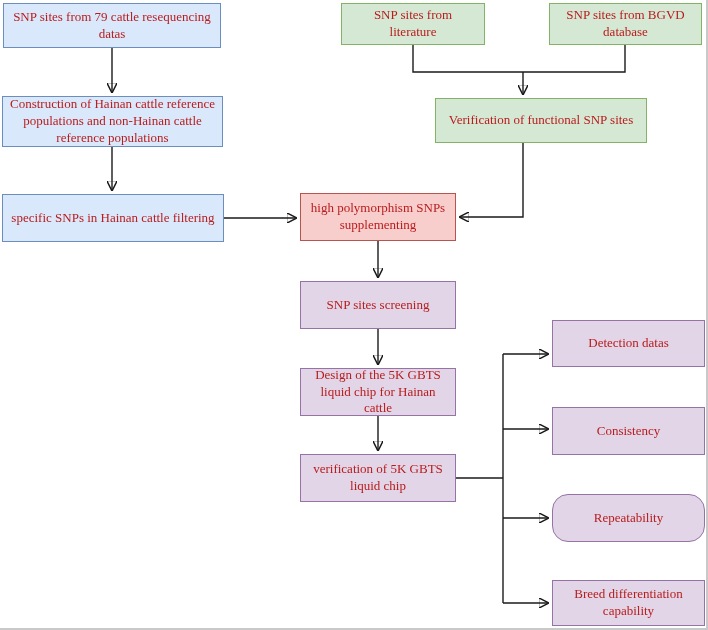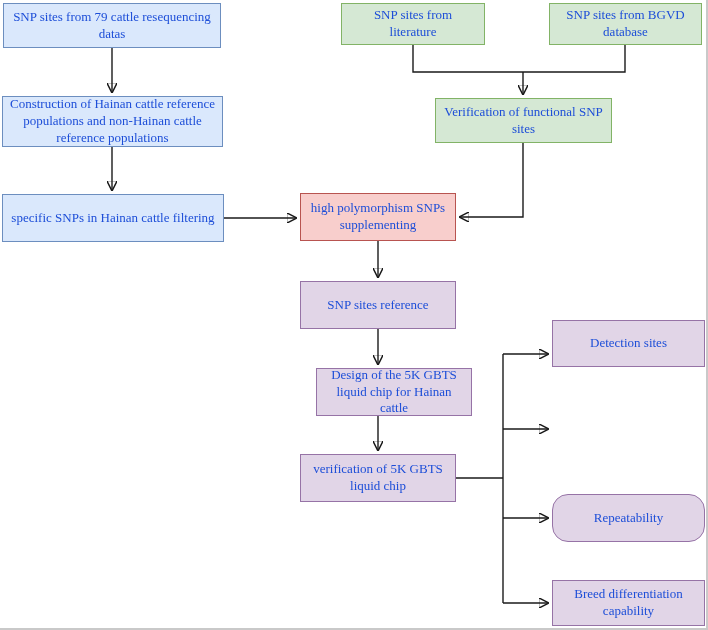--- a/index.html
+++ b/index.html
@@ -25,37 +25,37 @@
   }
   .node {
     position: absolute;
     box-sizing: border-box;
     display: flex;
     align-items: center;
     justify-content: center;
     text-align: center;
     font-size: 13px;
     line-height: 1.3;
-    color: #1d4ed8;
+    color: #b91c1c;
     padding: 2px 4px;
   }
   .node.blue   { background: #dae8fc; border: 1px solid #6c8ebf; }
   .node.green  { background: #d5e8d4; border: 1px solid #82b366; }
   .node.red    { background: #f8cecc; border: 1px solid #b85450; }
   .node.purple { background: #e1d5e7; border: 1px solid #9673a6; }
 
   .n-resequencing   { left: 3px;   top: 3px;   width: 218px; height: 45px; }
   .n-literature     { left: 341px; top: 3px;   width: 144px; height: 42px; padding: 2px 12px; text-align: center; }
   .n-bgvd           { left: 549px; top: 3px;   width: 153px; height: 42px; padding: 2px 4px; }
   .n-construction   { left: 2px;   top: 96px;  width: 221px; height: 51px; }
-  .n-verif-func     { left: 435px; top: 98px;  width: 177px; height: 45px; }
+  .n-verif-func     { left: 435px; top: 98px;  width: 212px; height: 45px; }
   .n-specific       { left: 2px;   top: 194px; width: 222px; height: 48px; }
   .n-highpoly       { left: 300px; top: 193px; width: 156px; height: 48px; }
   .n-screening      { left: 300px; top: 281px; width: 156px; height: 48px; }
-  .n-design         { left: 316px; top: 368px; width: 156px; height: 48px; }
+  .n-design         { left: 300px; top: 368px; width: 156px; height: 48px; }
   .n-verif-chip     { left: 300px; top: 454px; width: 156px; height: 48px; }
   .n-detection      { left: 552px; top: 320px; width: 153px; height: 47px; }
   .n-consistency    { left: 552px; top: 407px; width: 153px; height: 48px; }
   .n-repeatability  { left: 552px; top: 494px; width: 153px; height: 48px; border-radius: 16px; }
   .n-breed          { left: 552px; top: 580px; width: 153px; height: 46px; }
 
   .edges path {
     fill: none;
     stroke: #1a1a1a;
     stroke-width: 1.4;
@@ -104,30 +104,33 @@
   <div class="node green n-verif-func">
     <span>Verification of functional SNP sites</span>
   </div>
   <div class="node red n-highpoly">
     <span>high polymorphism SNPs supplementing</span>
   </div>
   <div class="node blue n-specific">
     <span>specific SNPs in Hainan cattle filtering</span>
   </div>
   <div class="node purple n-screening">
-    <span>SNP sites reference</span>
+    <span>SNP sites screening</span>
   </div>
   <div class="node purple n-design">
     <span>Design of the 5K GBTS liquid chip for Hainan cattle</span>
   </div>
   <div class="node purple n-verif-chip">
     <span>verification of 5K GBTS liquid chip</span>
   </div>
   <div class="node purple n-detection">
-    <span>Detection sites</span>
+    <span>Detection datas</span>
+  </div>
+  <div class="node purple n-consistency">
+    <span>Consistency</span>
   </div>
   <div class="node purple n-repeatability">
     <span>Repeatability</span>
   </div>
   <div class="node purple n-breed">
     <span>Breed differentiation capability</span>
   </div>
 
 </div>
 

